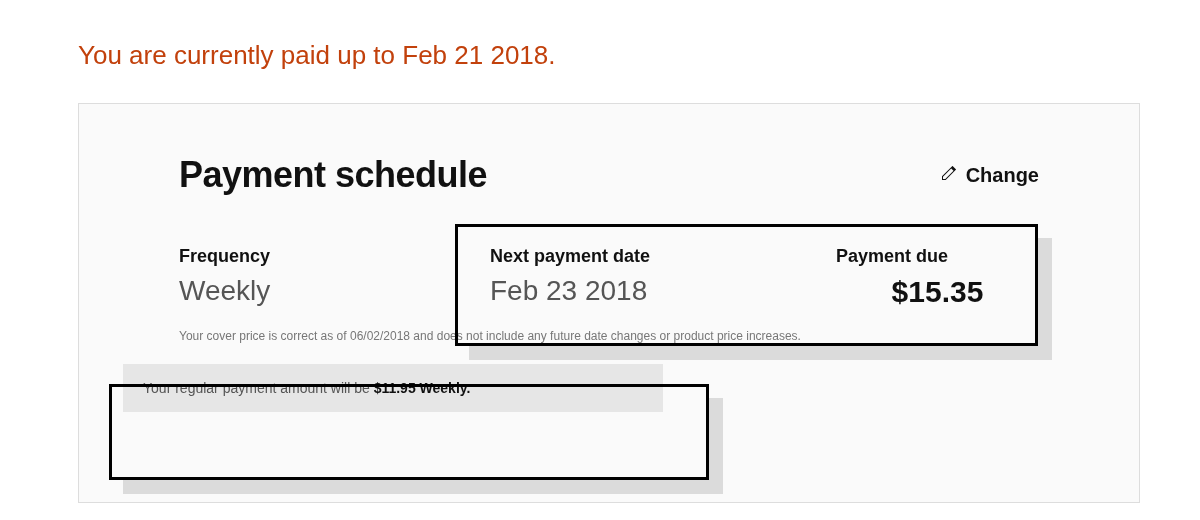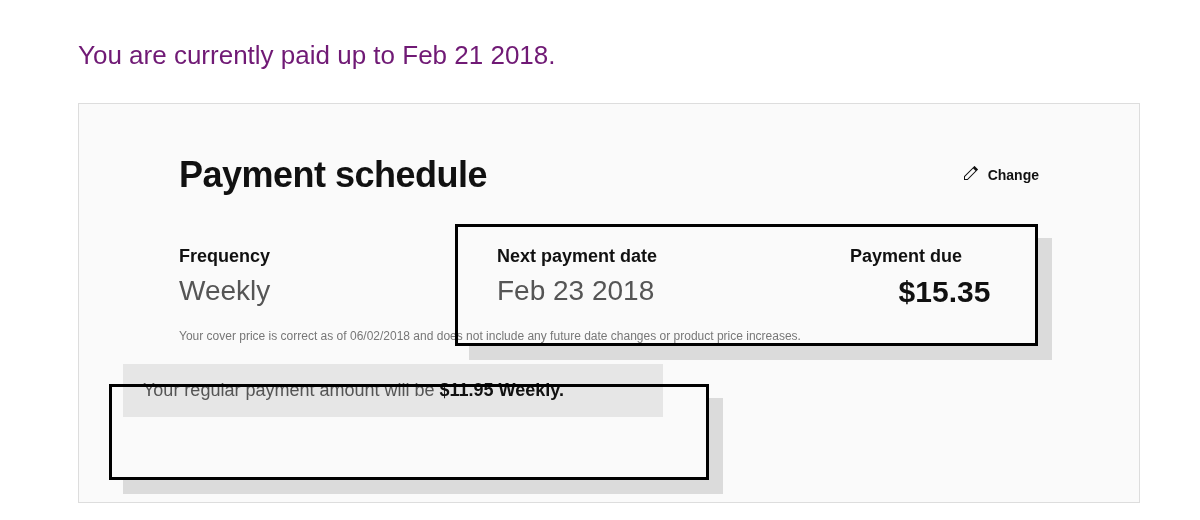--- a/index.html
+++ b/index.html
@@ -6,21 +6,21 @@
   body {
     font-family: -apple-system, BlinkMacSystemFont, "Segoe UI", Helvetica, Arial, sans-serif;
     width: 1200px;
     height: 520px;
     background: #fff;
     padding: 40px 60px 0 78px;
     color: #111;
   }
   .paid-up {
     font-size: 26px;
-    color: #701a75;
+    color: #c2410c;
     font-weight: 400;
     margin-bottom: 32px;
   }
   .panel {
     border: 1px solid #ddd;
     background: #fafafa;
     position: relative;
     padding: 50px 100px 60px 100px;
     min-height: 400px;
     margin-top: 24px;
@@ -36,29 +36,29 @@
     font-weight: 800;
     letter-spacing: -0.5px;
   }
   .change-btn {
     display: inline-flex;
     align-items: center;
     gap: 10px;
     border: none;
     background: none;
     cursor: pointer;
-    font-size: 14px;
+    font-size: 20px;
     font-weight: 800;
     color: #111;
   }
   .change-btn svg { width: 16px; height: 16px; }
 
   .cols {
     display: flex;
-    gap: 8px;
+    gap: 1px;
     margin-bottom: 18px;
   }
   .col { flex: 0 0 auto; }
   .col-freq { width: 310px; }
   .col-next { width: 345px; }
   .col-amount { flex: 1; }
 
   .label {
     font-size: 18px;
     font-weight: 800;
@@ -80,21 +80,21 @@
     font-size: 12px;
     color: #777;
     line-height: 1.6;
     max-width: 820px;
     margin-bottom: 18px;
   }
 
   .info-bar {
     background: #e6e6e6;
     padding: 16px 20px;
-    font-size: 18px;
+    font-size: 14px;
     color: #555;
     width: 540px;
     margin-left: -56px;
     position: relative;
   }
   .info-bar strong { color: #111; font-weight: 800; }
 
   
   .hl {
     position: absolute;

